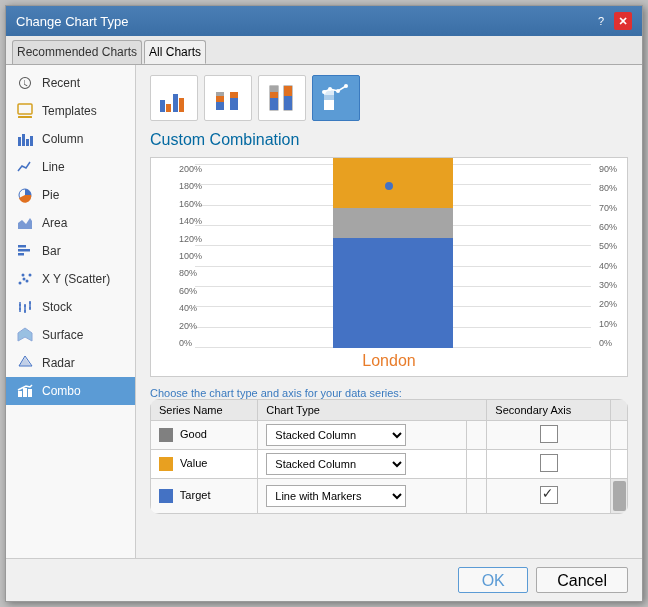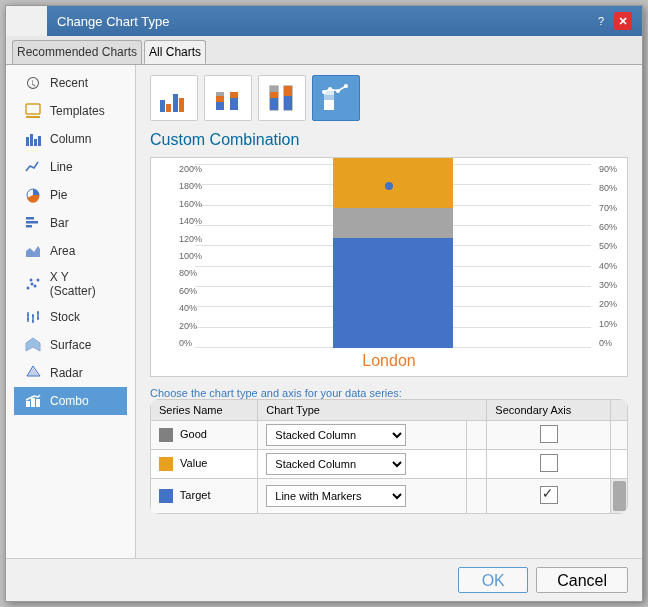--- a/index.html
+++ b/index.html
@@ -23,21 +23,20 @@
       flex-direction: column;
     }
     .title-bar {
       background: linear-gradient(to bottom, #4a7eb5, #3a6ea5);
       color: white;
       padding: 6px 10px;
       display: flex;
       align-items: center;
       justify-content: space-between;
       font-size: 13px;
-      margin-left: 41px;
     }
     .title-bar-actions {
       display: flex;
       gap: 4px;
       align-items: center;
     }
     .title-btn {
       width: 18px;
       height: 18px;
       display: flex;
@@ -83,21 +82,21 @@
     }
     .content {
       display: flex;
       flex: 1;
       overflow: hidden;
     }
     .sidebar {
       width: 130px;
       background: #f8f8f8;
       border-right: 1px solid #ccc;
-      padding: 4px 8px;
+      padding: 4px 0;
     }
     .sidebar-item {
       display: flex;
       align-items: center;
       gap: 8px;
       padding: 5px 10px;
       cursor: pointer;
       color: #333;
       font-size: 12px;
     }
@@ -384,34 +383,34 @@
               <circle cx="8" cy="8" r="6" fill="none" stroke="#4472c4" stroke-width="1"></circle>
               <path d="M8 8 L8 2 A6 6 0 0 1 14 8 Z" fill="#4472c4"></path>
               <path d="M8 8 L14 8 A6 6 0 0 1 2 11 Z" fill="#e07020"></path>
             </svg>
         </div>
         <span>Pie</span>
       </div>
       <div class="sidebar-item">
         <div class="sidebar-icon">
           <svg width="16" height="16" viewBox="0 0 16 16">
+              <polygon points="1,14 1,8 5,5 9,9 13,3 15,6 15,14" fill="#4472c4" opacity="0.7"></polygon>
+            </svg>
+        </div>
+        <span>Area</span>
+      </div>
+      <div class="sidebar-item">
+        <div class="sidebar-icon">
+          <svg width="16" height="16" viewBox="0 0 16 16">
               <rect x="1" y="2" width="8" height="2.5" fill="#4472c4"></rect>
               <rect x="1" y="6" width="12" height="2.5" fill="#4472c4"></rect>
               <rect x="1" y="10" width="6" height="2.5" fill="#4472c4"></rect>
             </svg>
         </div>
         <span>Bar</span>
-      </div>
-      <div class="sidebar-item">
-        <div class="sidebar-icon">
-          <svg width="16" height="16" viewBox="0 0 16 16">
-              <polygon points="1,14 1,8 5,5 9,9 13,3 15,6 15,14" fill="#4472c4" opacity="0.7"></polygon>
-            </svg>
-        </div>
-        <span>Area</span>
       </div>
       <div class="sidebar-item">
         <div class="sidebar-icon">
           <svg width="16" height="16" viewBox="0 0 16 16">
               <circle cx="3" cy="12" r="1.5" fill="#4472c4"></circle>
               <circle cx="7" cy="8" r="1.5" fill="#4472c4"></circle>
               <circle cx="10" cy="10" r="1.5" fill="#4472c4"></circle>
               <circle cx="13" cy="4" r="1.5" fill="#4472c4"></circle>
               <circle cx="6" cy="4" r="1.5" fill="#4472c4"></circle>
             </svg>

